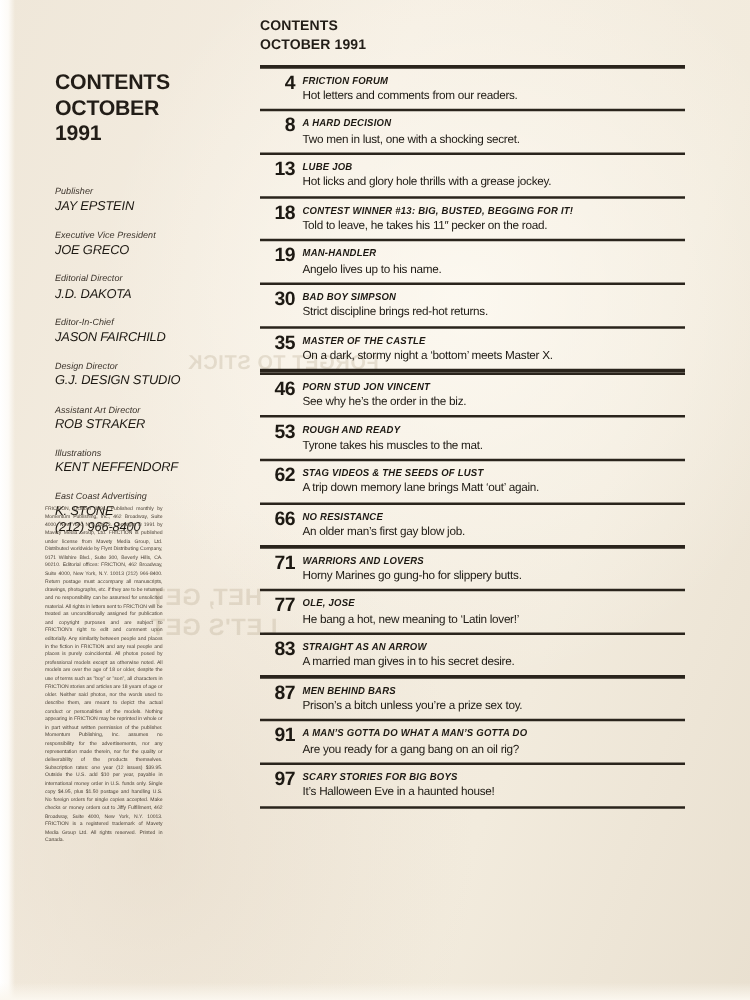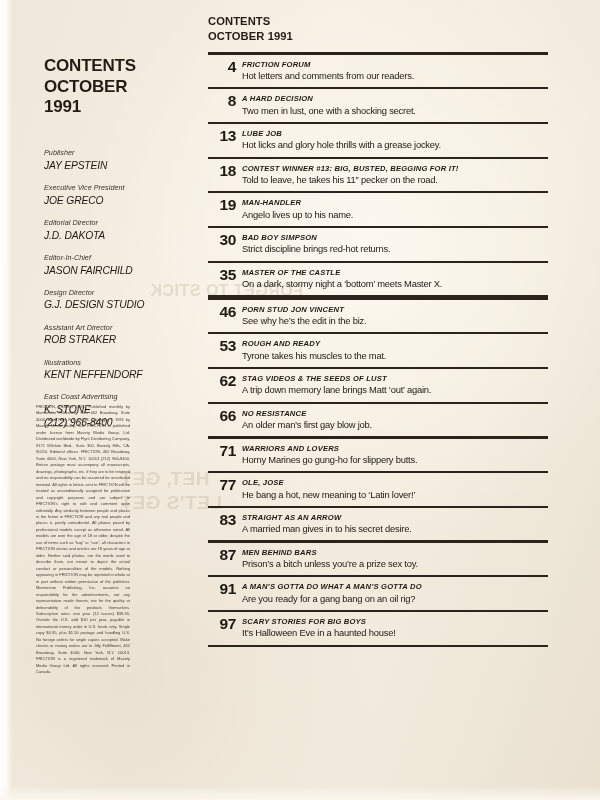--- a/index.html
+++ b/index.html
@@ -288,21 +288,21 @@
           <div class="entry-title">MASTER OF THE CASTLE</div>
           <div class="entry-desc">On a dark, stormy night a ‘bottom’ meets Master X.</div>
         </div>
       </div>
       <div class="rule thin"></div>
       <div class="rule thin"></div>
       <div class="entry">
         <div class="entry-num">46</div>
         <div class="entry-body">
           <div class="entry-title">PORN STUD JON VINCENT</div>
-          <div class="entry-desc">See why he’s the edit in the biz.</div>
+          <div class="entry-desc">See why he’s the order in the biz.</div>
         </div>
       </div>
       <div class="rule thin"></div>
       <div class="entry">
         <div class="entry-num">53</div>
         <div class="entry-body">
           <div class="entry-title">ROUGH AND READY</div>
           <div class="entry-desc">Tyrone takes his muscles to the mat.</div>
         </div>
       </div>

